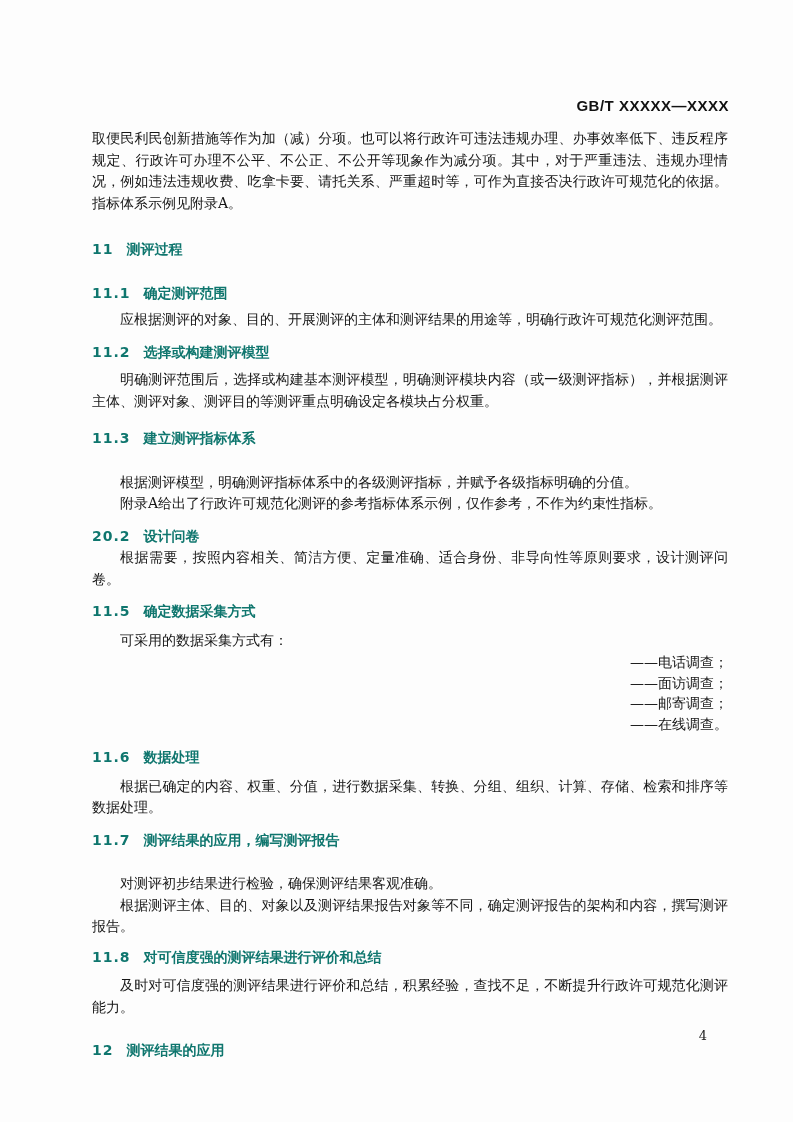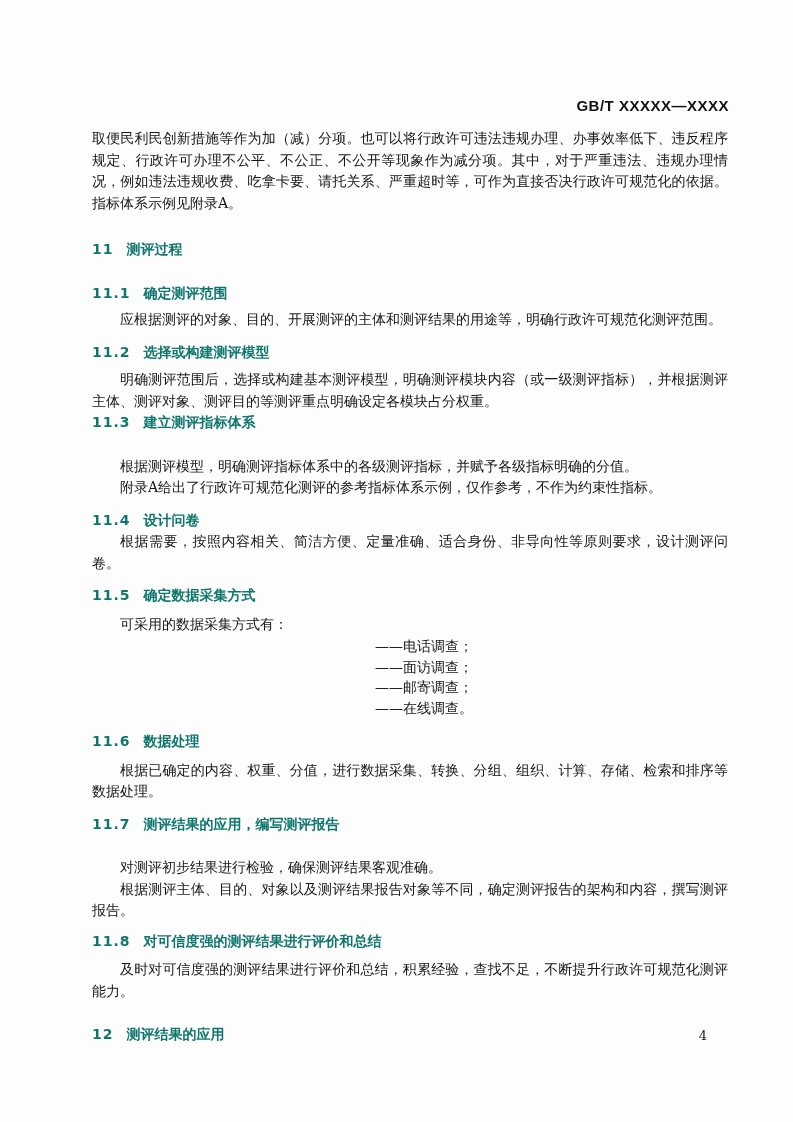--- a/index.html
+++ b/index.html
@@ -42,21 +42,21 @@
   .body-text.no-indent { text-indent: 0; }
   .clause {
     font-family: "DejaVu Sans", "Liberation Sans", sans-serif;
     font-size: 14px;
     font-weight: bold;
     line-height: 21.5px;
     color: #0f766e;
     white-space: nowrap;
   }
   .clause .num { display: inline-block; margin-right: 13px; letter-spacing: 1px; }
-  .dash-list .body-text { line-height: 20.5px; text-align: center; }
+  .dash-list .body-text { line-height: 20.5px; text-align: right; }
   .page-number {
     position: absolute;
     top: 1028px;
     right: 86px;
     font-family: "DejaVu Serif", "Liberation Serif", serif;
     font-size: 13px;
     color: #222;
   }
 </style>
 </head>
@@ -79,30 +79,30 @@
     </div>
 
     <p class="body-text" style="margin-top:5px">应根据测评的对象、目的、开展测评的主体和测评结果的用途等，明确行政许可规范化测评范围。</p>
 
     <div class="clause" style="margin-top:11px">
       <span class="num">11.2</span><span>选择或构建测评模型</span>
     </div>
 
     <p class="body-text" style="margin-top:6px">明确测评范围后，选择或构建基本测评模型，明确测评模块内容（或一级测评指标），并根据测评主体、测评对象、测评目的等测评重点明确设定各模块占分权重。</p>
 
-    <div class="clause" style="margin-top:0">
+    <div class="clause" style="margin-top:16px">
       <span class="num">11.3</span><span>建立测评指标体系</span>
     </div>
 
     <p class="body-text" style="margin-top:22px">根据测评模型，明确测评指标体系中的各级测评指标，并赋予各级指标明确的分值。</p>
 
     <p class="body-text">附录A给出了行政许可规范化测评的参考指标体系示例，仅作参考，不作为约束性指标。</p>
 
     <div class="clause" style="margin-top:11px">
-      <span class="num">11.4</span><span>设计问卷</span>
+      <span class="num">20.2</span><span>设计问卷</span>
     </div>
 
     <p class="body-text" style="">根据需要，按照内容相关、简洁方便、定量准确、适合身份、非导向性等原则要求，设计测评问卷。</p>
 
     <div class="clause" style="margin-top:11px">
       <span class="num">11.5</span><span>确定数据采集方式</span>
     </div>
 
     <p class="body-text" style="margin-top:7px">可采用的数据采集方式有：</p>
 

